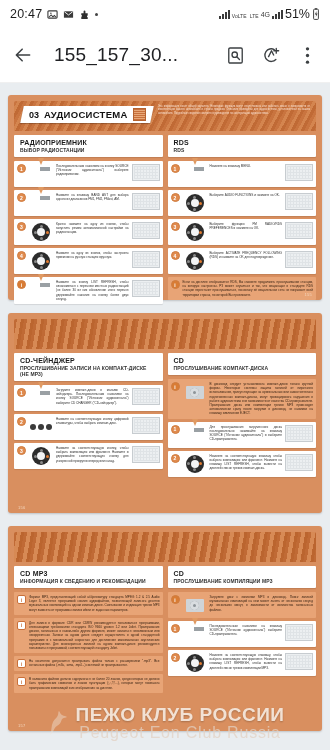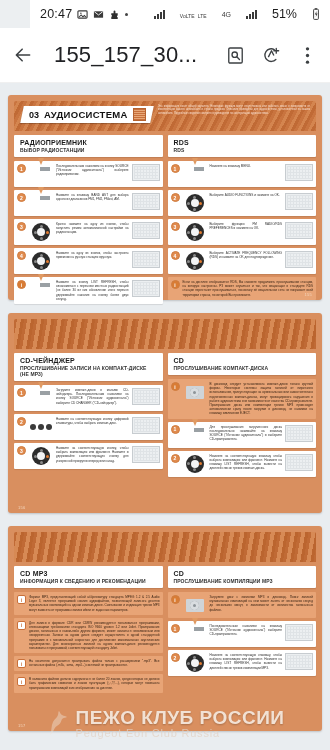--- a/index.html
+++ b/index.html
@@ -7,44 +7,44 @@
   body {
     font-family: "Liberation Sans", sans-serif;
     background:#eceff1;
     overflow:hidden;
     position:relative;
   }
 
   
   .statusbar{
     height:28px; background:#ffffff; display:flex; align-items:center;
-    padding:0 10px; font-size:12px; color:#1d1d1d;margin-left:30px;
+    padding:0 10px; font-size:12px; color:#1d1d1d;
   }
   .sb-left{ display:flex; align-items:center; gap:5px; }
   .sb-clock{ font-size:12.5px; letter-spacing:.2px; }
-  .sb-right{ margin-left:auto; display:flex; align-items:center; gap:15px; }
+  .sb-right{ margin-left:auto; display:flex; align-items:center; gap:2px; }
   .sb-batt{ font-size:12.5px; }
   .ic{ display:inline-block; line-height:1; }
   .ic svg{ display:block; }
   .dot{ width:3px;height:3px;border-radius:50%;background:#444;display:inline-block; }
 
   .sig{ display:flex; align-items:flex-end; gap:1px; height:9px; }
   .sig i{ width:2px;background:#3a3a3a;display:block; }
   .sig i:nth-child(1){height:3px} .sig i:nth-child(2){height:5px}
   .sig i:nth-child(3){height:7px} .sig i:nth-child(4){height:9px}
   .volte{ font-size:5px; line-height:5px; text-align:center; color:#3a3a3a; font-family:"Liberation Sans",sans-serif;}
   .netlbl{ font-size:7px; color:#3a3a3a; line-height:7px;}
 
   
   .toolbar{
     height:55px; background:#ffffff; display:flex; align-items:center;
     padding:0 12px; gap:14px; border-bottom:1px solid #f0f0f0;
   }
   .tb-title{
-    font-size:22px; color:#202124; letter-spacing:.2px;
+    font-size:19px; color:#202124; letter-spacing:.2px;
     flex:1; white-space:nowrap; overflow:hidden; margin-left:6px;
   }
   .tb-ic{ width:22px;height:22px;display:flex;align-items:center;justify-content:center;color:#3c4043; }
 
   
   .doc{
     position:absolute; top:83px; left:0; right:0; bottom:0;
     background:#e9edf0; overflow:hidden; padding:12px 8px;
   }
   .page{
@@ -170,21 +170,21 @@
     display:flex; align-items:center; justify-content:center; gap:4px;
     pointer-events:none;
   }
   .wm-lion{ width:26px;height:30px; opacity:.45; }
   .wm-text{ line-height:1; }
   .wm-main{
     font-size:19px; font-weight:bold; color:#f5e9de; letter-spacing:.5px;
     text-shadow:0 1px 2px rgba(0,0,0,.25); opacity:.92;
   }
   .wm-sub{
-    font-size:11px; color:#e3d2c4; letter-spacing:.8px; margin-top:1px; opacity:.75;
+    font-size:16px; color:#e3d2c4; letter-spacing:.8px; margin-top:1px; opacity:.75;text-align:center;
   }
 </style>
 </head>
 <body>
 
 <div class="statusbar">
   <div class="sb-left">
     <span class="sb-clock">20:47</span>
     <span class="ic">
       <svg width="11" height="11" viewBox="0 0 24 24">

